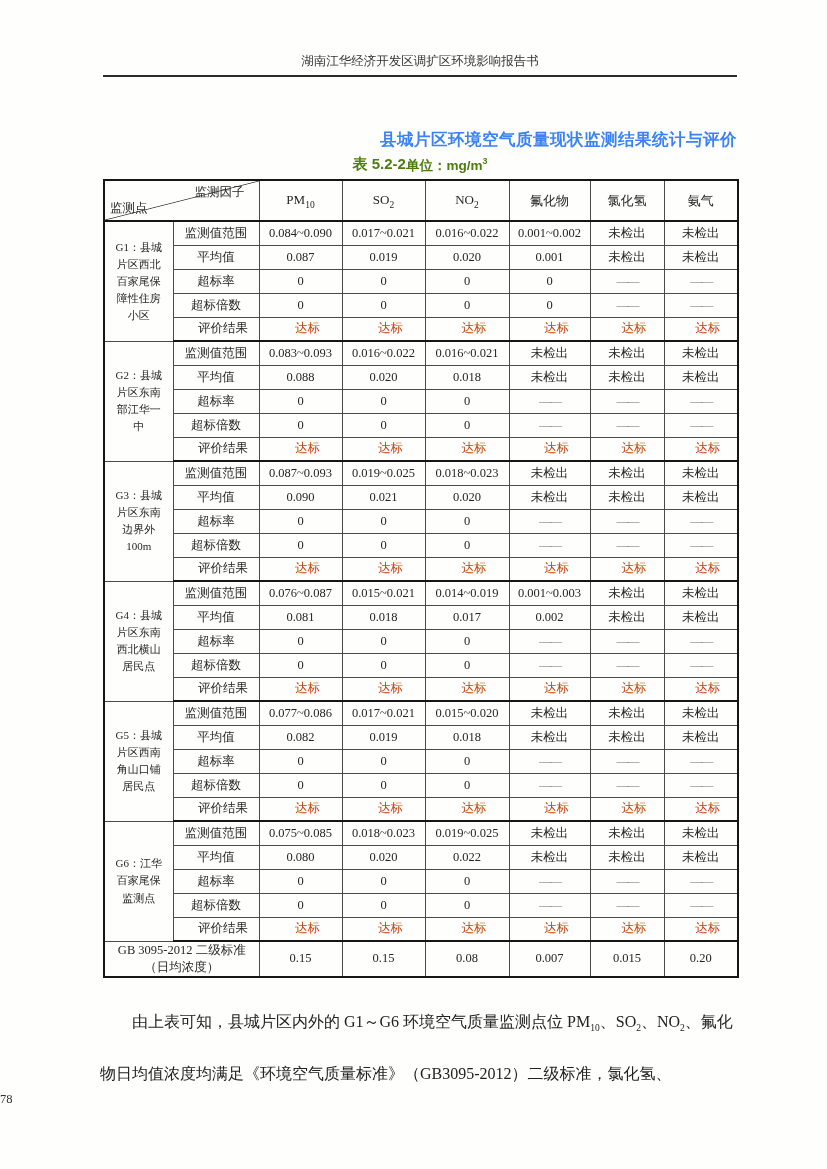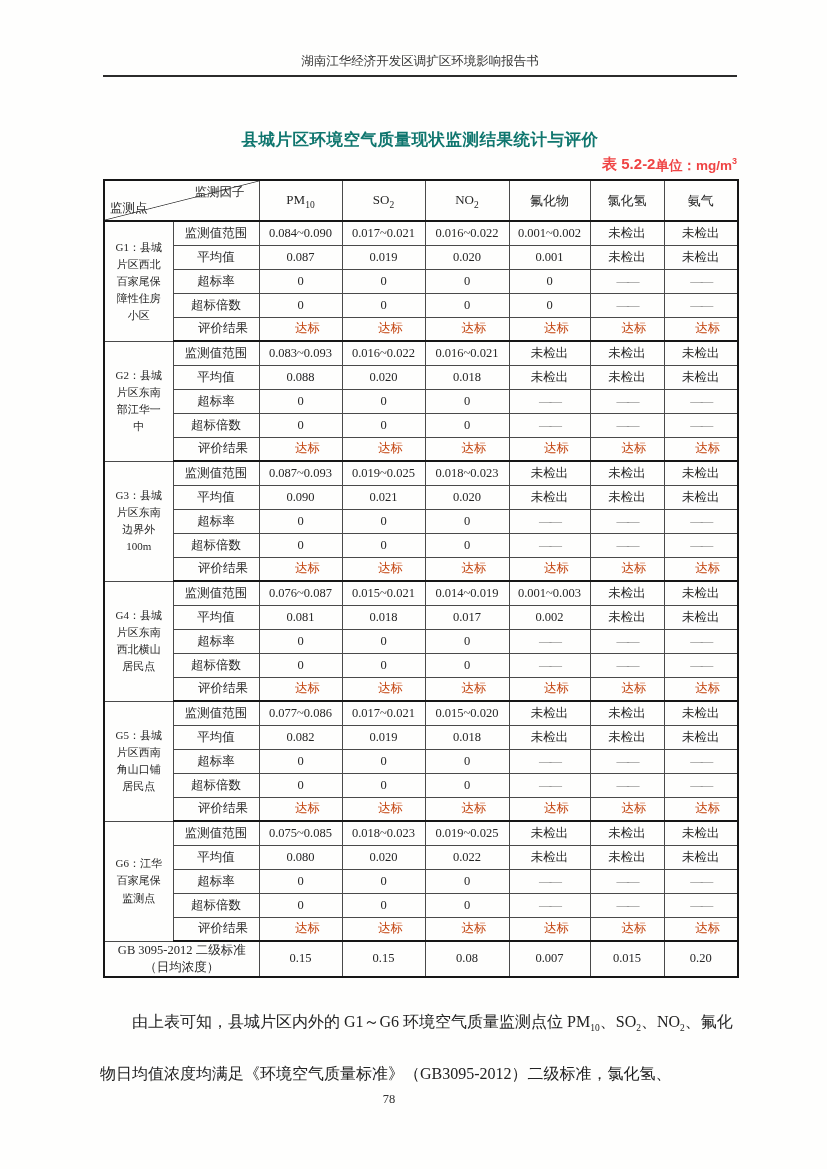--- a/index.html
+++ b/index.html
@@ -14,27 +14,27 @@
   .doc-header {
     position:absolute; top:53px; left:103px; width:634px;
     text-align:center; font-size:12.5px; color:#333;
   }
   .header-rule {
     position:absolute; top:75px; left:103px; width:634px;
     border-top:2px solid #2b2b2b;
   }
   .table-title {
     position:absolute; top:129px; left:103px; width:634px;
-    text-align:center; font-family:Liberation Sans, sans-serif;
-    font-weight:bold; font-size:16.5px; letter-spacing:0.5px; color:#0f766e;
+    text-align:right; font-family:Liberation Sans, sans-serif;
+    font-weight:bold; font-size:16.5px; letter-spacing:0.5px; color:#3b82f6;
   }
   .table-meta {
     position:absolute; top:155px; left:103px; width:634px;
-    display:flex; justify-content:flex-end; align-items:flex-end;
-    font-family:"Liberation Sans","DejaVu Sans",sans-serif; font-weight:bold; color:#ef4444;
+    display:flex; justify-content:center; align-items:flex-end;
+    font-family:"Liberation Sans","DejaVu Sans",sans-serif; font-weight:bold; color:#4d7c0f;
   }
   .table-label { font-size:15px; }
   .table-unit  { font-size:13.5px; }
   .table-unit sup { font-size:9px; }
 
   table.monitor {
     position:absolute; top:179px; left:103px; width:634px;
     border-collapse:collapse; table-layout:fixed;
     border:2px solid #161616;
   }
@@ -59,21 +59,21 @@
   .corner .c-top    { position:absolute; top:3px;  right:14px; font-size:12.5px; }
   .corner .c-bottom { position:absolute; bottom:3px; left:5px; font-size:12.5px; }
   .monitor sub, .body-par sub { font-size:9.5px; }
 
   .body-par {
     position:absolute; top:983px; left:100px; width:640px;
     font-size:16px; line-height:45px; text-indent:2em; color:#222;
   }
   .page-num {
     position:absolute; top:1092px; left:0; width:778px;
-    text-align:center; font-size:12.5px; color:#333;
+    text-align:left; font-size:12.5px; color:#333;
   }
 </style>
 </head>
 <body>
 
 <div class="doc-header">湖南江华经济开发区调扩区环境影响报告书</div>
 <div class="header-rule"></div>
 
 <div class="table-title">县城片区环境空气质量现状监测结果统计与评价</div>
 

